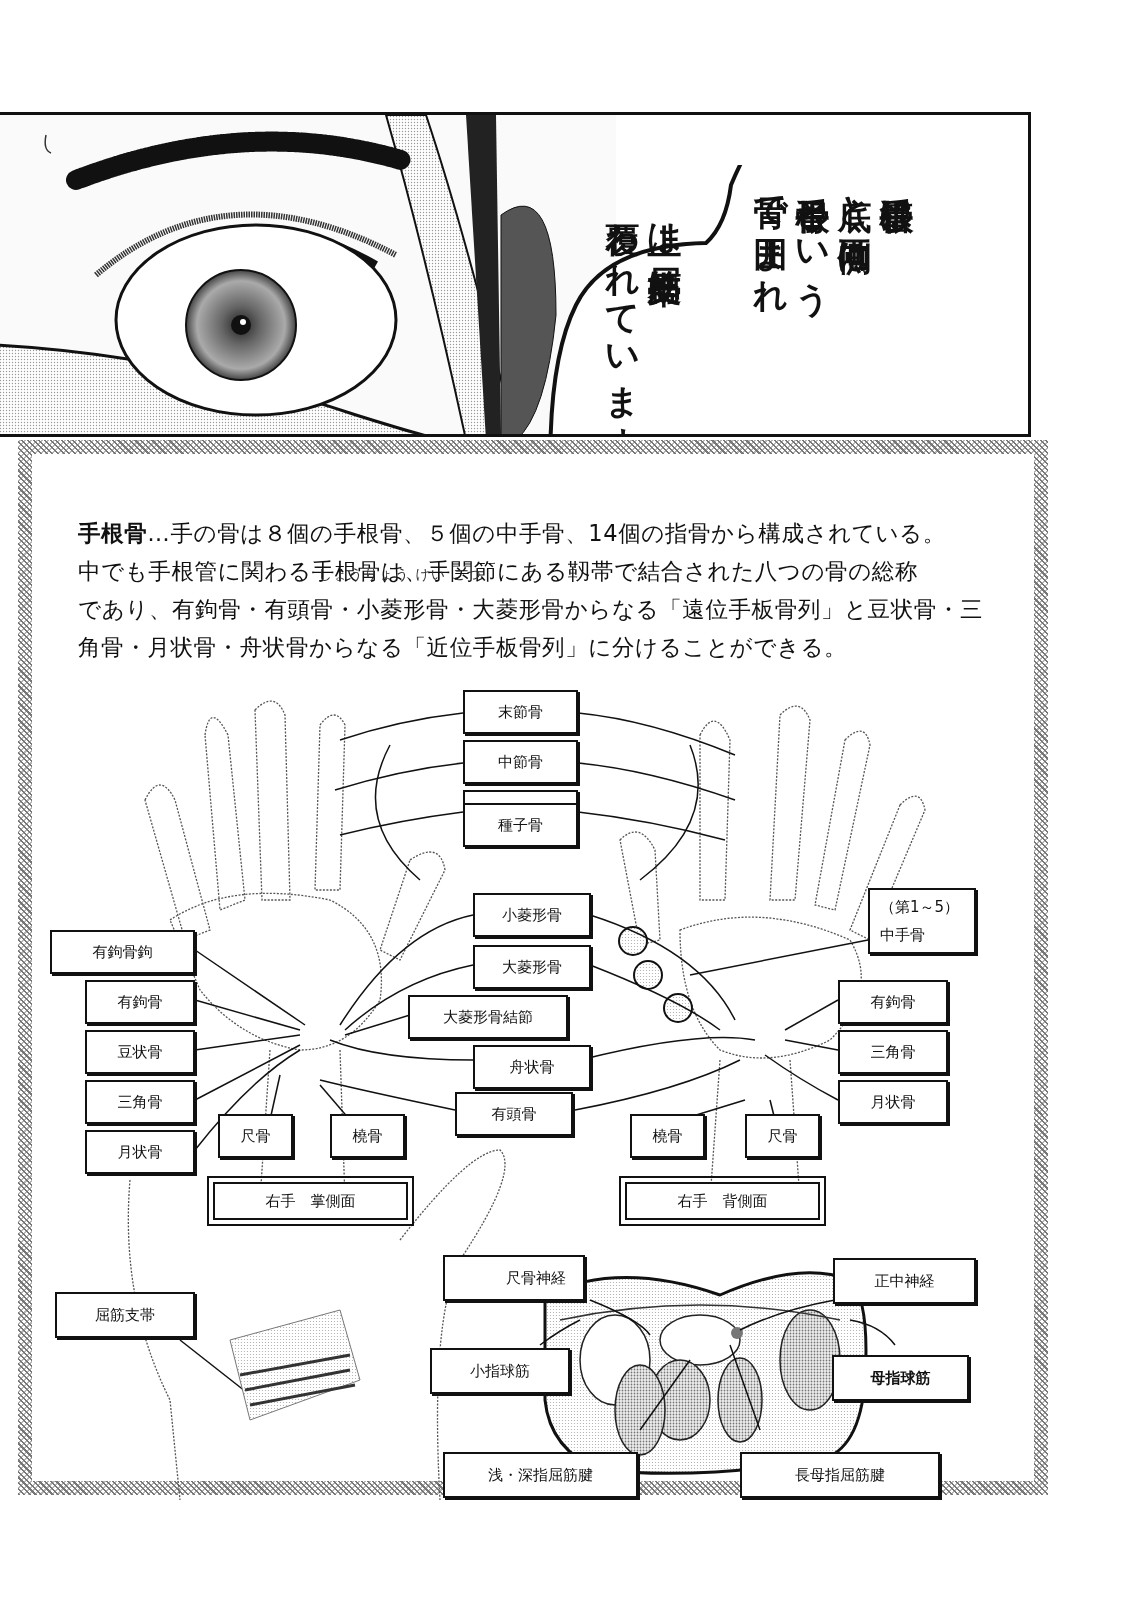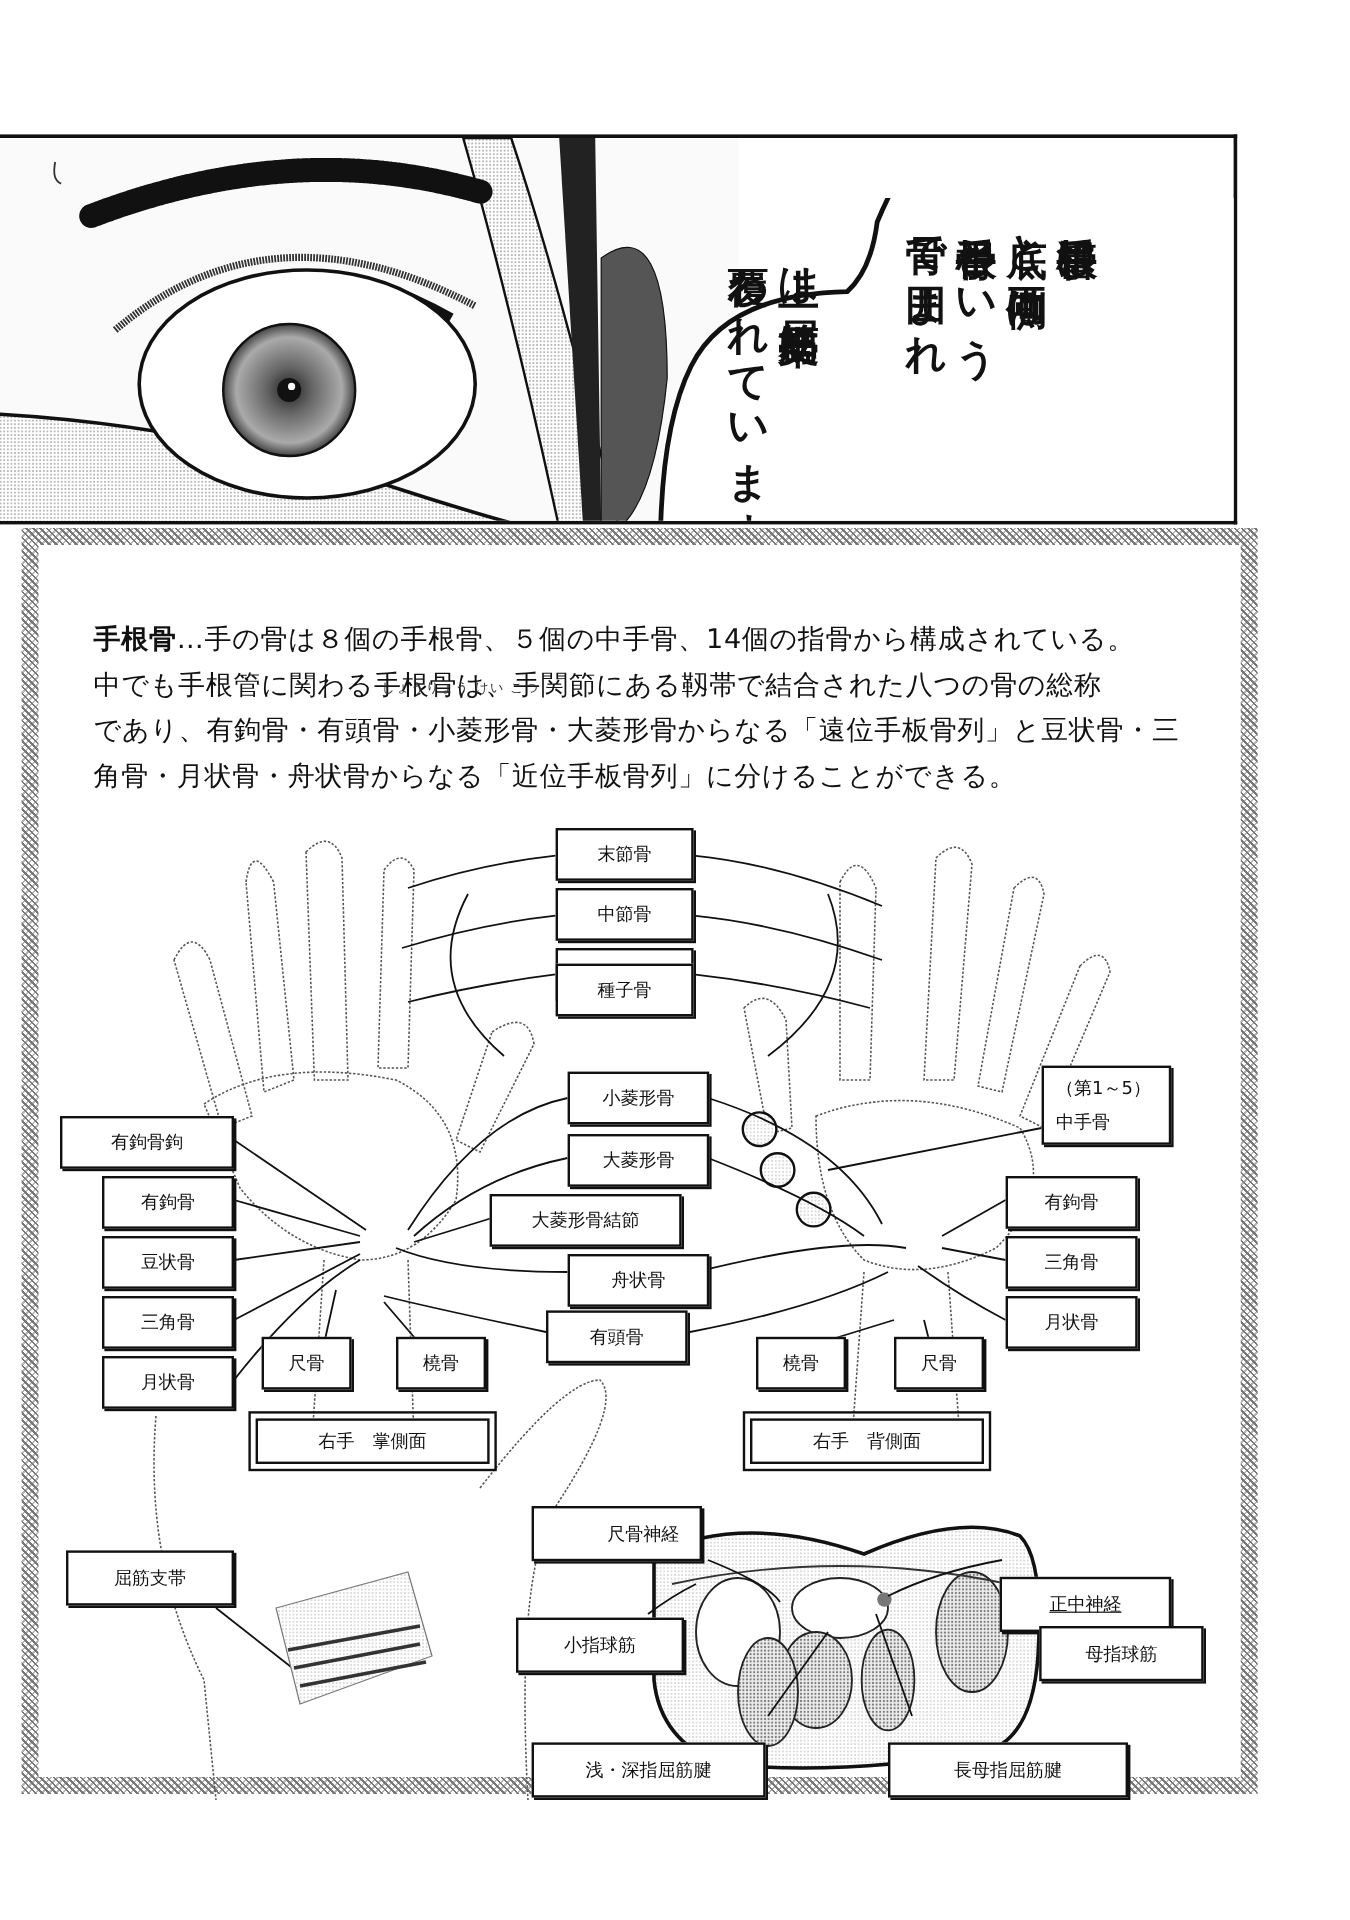--- a/index.html
+++ b/index.html
@@ -33,21 +33,21 @@
     background: repeating-linear-gradient(-45deg, rgba(120,120,120,.55) 0 1.5px, transparent 1.5px 4px);
     -webkit-mask: linear-gradient(#000,#000) content-box, linear-gradient(#000,#000);
     -webkit-mask-composite: xor; mask-composite: exclude; padding: 14px;
   }
   .desc {
     position: absolute; left: 46px; top: 60px; width: 930px;
     font-size: 22.5px; line-height: 38px; letter-spacing: 0.6px; color: #111;
     font-family: "DejaVu Sans", sans-serif;
   }
   .desc b { font-weight: bold; }
-  .ruby-line { position: absolute; left: 300px; top: 560px; font-size: 11px; letter-spacing: 1px; color:#333; }
+  .ruby-line { position: absolute; left: 300px; top: 560px; font-size: 14px; letter-spacing: 1px; color:#333; }
 
   
   .diagram { position: absolute; left: 0; top: 0; width: 1125px; height: 1600px; pointer-events: none; }
   .label {
     position: absolute; background: #fff; border: 2.5px solid #111;
     box-shadow: 2px 2px 0 #111;
     font-family: "DejaVu Sans", sans-serif; font-size: 15px; text-align: center;
     display: flex; align-items: center; justify-content: center; color: #111; white-space: nowrap;
     pointer-events: auto;
   }
@@ -240,17 +240,17 @@
 </div>
 <div class="label" style="left:838px; top:980px; width:110px; height:44px;">有鉤骨</div>
 <div class="label" style="left:838px; top:1030px; width:110px; height:44px;">三角骨</div>
 <div class="label" style="left:838px; top:1080px; width:110px; height:44px;">月状骨</div>
 <div class="label" style="left:630px; top:1114px; width:75px; height:44px;">橈骨</div>
 <div class="label" style="left:745px; top:1114px; width:75px; height:44px;">尺骨</div>
 <div class="label double" style="left:625px; top:1182px; width:195px; height:38px;">右手　背側面</div>
 
 <div class="label" style="left:55px; top:1292px; width:140px; height:46px;">屈筋支帯</div>
 <div class="label" style="left:443px; top:1255px; width:142px; height:46px;padding-left:44px;">尺骨神経</div>
-<div class="label" style="left:833px; top:1314px; width:143px; height:46px;text-decoration:underline;">正中神経</div>
+<div class="label" style="left:833px; top:1258px; width:143px; height:46px;">正中神経</div>
 <div class="label" style="left:430px; top:1348px; width:140px; height:46px;">小指球筋</div>
-<div class="label" style="left:866px; top:1355px; width:137px; height:46px;">母指球筋</div>
+<div class="label" style="left:832px; top:1355px; width:137px; height:46px;font-weight:bold;">母指球筋</div>
 <div class="label" style="left:443px; top:1452px; width:195px; height:46px;">浅・深指屈筋腱</div>
 <div class="label" style="left:740px; top:1452px; width:200px; height:46px;">長母指屈筋腱</div>
 
 </body></html>

